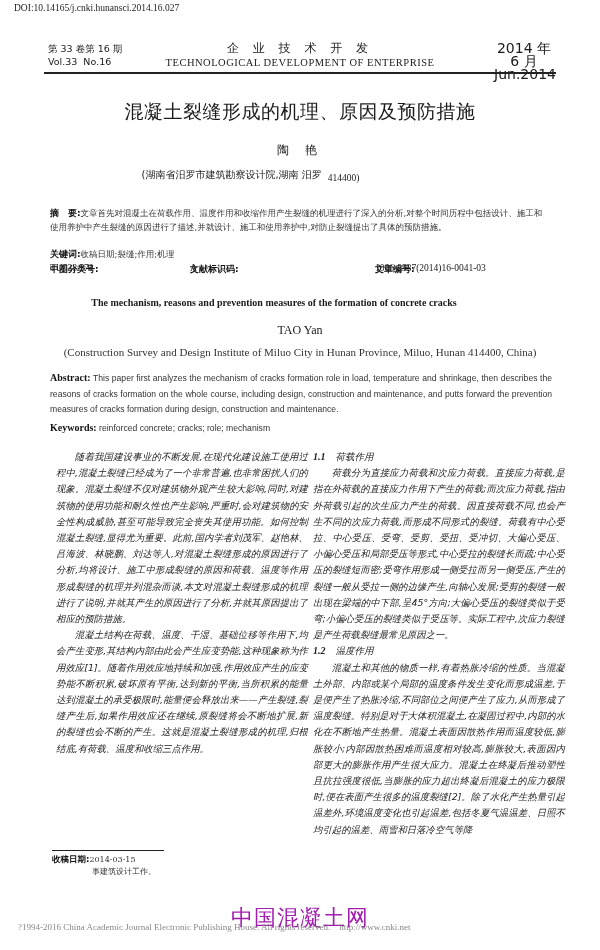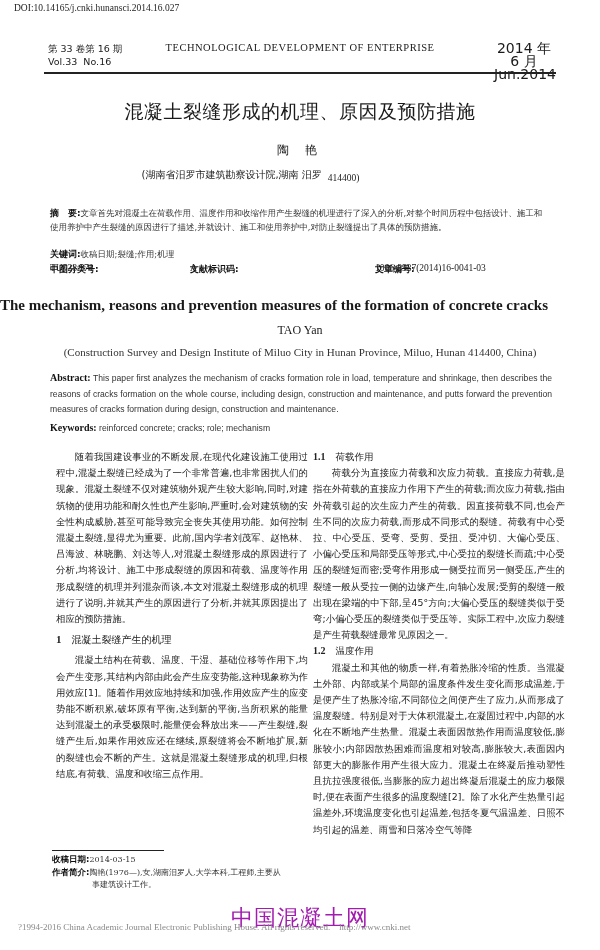--- a/index.html
+++ b/index.html
@@ -22,30 +22,30 @@
   .affil-cn { left: 0; top: 168px; width: 501px; text-align: center; font-size: 10px; font-family: "DejaVu Sans", sans-serif; }
   .affil-cn .zip { font-family: "Liberation Serif", serif; font-size: 9.5px; position: relative; top: 3px; margin-left: 6px; }
 
   .abs-cn { left: 50px; top: 206px; width: 500px; font-size: 8.5px; line-height: 14px; color: #333; }
   .lbl { font-family: "DejaVu Sans", sans-serif; font-weight: bold; font-size: 9px; color: #111; }
   .kw-cn { left: 50px; top: 248px; font-size: 8.5px; color: #333; }
   .meta-row { left: 50px; top: 263px; width: 500px; font-size: 9px; }
   .meta-row span { position: absolute; white-space: nowrap; }
   .meta-row .v { font-family: "Liberation Serif", serif; font-size: 9.5px; color: #222; }
 
-  .title-en { left: 0; top: 297px; width: 548px; text-align: center; font-size: 15px; font-weight: bold; font-family: "Liberation Serif", serif; }
+  .title-en { left: 0; top: 297px; width: 548px; text-align: center; font-size: 10px; font-weight: bold; font-family: "Liberation Serif", serif; }
   .author-en { left: 0; top: 323px; width: 600px; text-align: center; font-size: 12px; font-family: "Liberation Serif", serif; }
   .affil-en { left: 0; top: 346px; width: 600px; text-align: center; font-size: 11px; font-family: "Liberation Serif", serif; color: #333; }
 
   .abs-en { left: 50px; top: 370px; width: 502px; font-size: 8.6px; line-height: 15.5px; font-family: "Liberation Sans", sans-serif; color: #333; text-align: justify; }
   .abs-en .lbl-en { font-family: "Liberation Serif", serif; font-weight: bold; font-size: 10px; color: #111; }
   .kw-en { left: 50px; top: 422px; font-size: 8.6px; font-family: "Liberation Sans", sans-serif; color: #333; }
   .kw-en .lbl-en { font-family: "Liberation Serif", serif; font-weight: bold; font-size: 10px; color: #111; }
 
-  .col { width: 252px; font-family: "DejaVu Sans", sans-serif; font-size: 9.4px; line-height: 16.2px; color: #222; text-align: justify; }
+  .col { width: 252px; font-family: "DejaVu Sans", sans-serif; font-size: 9.4px; line-height: 16.2px; color: #222; text-align: justify; font-style: italic; }
   .col p { margin: 0; text-indent: 2em; }
   .col-left { left: 56px; top: 449px; }
   .col-right { left: 313px; top: 449px; }
   .sec-h { font-size: 10px; font-family: "DejaVu Sans", sans-serif; margin: 4px 0 4px 0; }
   .sec-h .num { font-family: "Liberation Serif", serif; font-weight: bold; font-size: 11px; margin-right: 10px; }
   .subsec-h { font-size: 9.5px; margin: 0; }
   .subsec-h .num { font-family: "Liberation Serif", serif; font-weight: bold; font-size: 10px; margin-right: 10px; }
 
   .fn-rule { left: 52px; top: 850px; width: 112px; height: 1px; background: #222; }
   .fn { left: 52px; top: 853px; width: 240px; font-size: 8px; line-height: 12px; color: #333; }
@@ -58,20 +58,21 @@
 </head>
 <body>
 
 <div class="abs doi">DOI:10.14165/j.cnki.hunansci.2014.16.027</div>
 
 <div class="abs hdr-left">
   <div>第 33 卷第 16 期</div>
   <div style="white-space:pre">Vol.33  No.16</div>
 </div>
 <div class="abs hdr-center">
+  <div class="cn">企 业 技 术 开 发</div>
   <div class="en">TECHNOLOGICAL DEVELOPMENT OF ENTERPRISE</div>
 </div>
 <div class="abs hdr-right">
   <div>2014 年 6 月</div>
   <div>Jun.2014</div>
 </div>
 <div class="abs hdr-rule"></div>
 
 <div class="abs title-cn">混凝土裂缝形成的机理、原因及预防措施</div>
 <div class="abs author-cn">陶 艳</div>
@@ -108,38 +109,34 @@
   <span class="lbl-en">Abstract:</span>
   <span>This paper first analyzes the mechanism of cracks formation role in load, temperature and shrinkage, then describes the reasons of cracks formation on the whole course, including design, construction and maintenance, and putts forward the prevention measures of cracks formation during design, construction and maintenance.</span>
 </div>
 <div class="abs kw-en">
   <span class="lbl-en">Keywords:</span>
   <span>reinforced concrete; cracks; role; mechanism</span>
 </div>
 
 <div class="abs col col-left">
   <p>随着我国建设事业的不断发展,在现代化建设施工使用过程中,混凝土裂缝已经成为了一个非常普遍,也非常困扰人们的现象。混凝土裂缝不仅对建筑物外观产生较大影响,同时,对建筑物的使用功能和耐久性也产生影响,严重时,会对建筑物的安全性构成威胁,甚至可能导致完全丧失其使用功能。如何控制混凝土裂缝,显得尤为重要。此前,国内学者刘茂军、赵艳林、吕海波、林晓鹏、刘达等人,对混凝土裂缝形成的原因进行了分析,均将设计、施工中形成裂缝的原因和荷载、温度等作用形成裂缝的机理并列混杂而谈,本文对混凝土裂缝形成的机理进行了说明,并就其产生的原因进行了分析,并就其原因提出了相应的预防措施。</p>
-  <div class="sec-h">
-    <span class="num">1</span><span>混凝土裂缝产生的机理</span>
-  </div>
   <p>混凝土结构在荷载、温度、干湿、基础位移等作用下,均会产生变形,其结构内部由此会产生应变势能,这种现象称为作用效应[1]。随着作用效应地持续和加强,作用效应产生的应变势能不断积累,破坏原有平衡,达到新的平衡,当所积累的能量达到混凝土的承受极限时,能量便会释放出来——产生裂缝,裂缝产生后,如果作用效应还在继续,原裂缝将会不断地扩展,新的裂缝也会不断的产生。这就是混凝土裂缝形成的机理,归根结底,有荷载、温度和收缩三点作用。</p>
 </div>
 
 <div class="abs col col-right">
   <div class="subsec-h">
     <span class="num">1.1</span><span>荷载作用</span>
   </div>
   <p>荷载分为直接应力荷载和次应力荷载。直接应力荷载,是指在外荷载的直接应力作用下产生的荷载;而次应力荷载,指由外荷载引起的次生应力产生的荷载。因直接荷载不同,也会产生不同的次应力荷载,而形成不同形式的裂缝。荷载有中心受拉、中心受压、受弯、受剪、受扭、受冲切、大偏心受压、小偏心受压和局部受压等形式,中心受拉的裂缝长而疏;中心受压的裂缝短而密;受弯作用形成一侧受拉而另一侧受压,产生的裂缝一般从受拉一侧的边缘产生,向轴心发展;受剪的裂缝一般出现在梁端的中下部,呈45°方向;大偏心受压的裂缝类似于受弯;小偏心受压的裂缝类似于受压等。实际工程中,次应力裂缝是产生荷载裂缝最常见原因之一。</p>
   <div class="subsec-h">
     <span class="num">1.2</span><span>温度作用</span>
   </div>
   <p>混凝土和其他的物质一样,有着热胀冷缩的性质。当混凝土外部、内部或某个局部的温度条件发生变化而形成温差,于是便产生了热胀冷缩,不同部位之间便产生了应力,从而形成了温度裂缝。特别是对于大体积混凝土,在凝固过程中,内部的水化在不断地产生热量。混凝土表面因散热作用而温度较低,膨胀较小;内部因散热困难而温度相对较高,膨胀较大,表面因内部更大的膨胀作用产生很大应力。混凝土在终凝后推动塑性且抗拉强度很低,当膨胀的应力超出终凝后混凝土的应力极限时,便在表面产生很多的温度裂缝[2]。除了水化产生热量引起温差外,环境温度变化也引起温差,包括冬夏气温温差、日照不均引起的温差、雨雪和日落冷空气等降</p>
 </div>
 
 <div class="abs fn-rule"></div>
 <div class="abs fn">
   <div><span class="lbl">收稿日期:</span><span>2014-03-15</span></div>
-  <div><span class="lbl">作者简介:</span><span>陶艳(1976—),女,湖南汨罗人,大学本科,工程师,主要从</span></div>
   <div class="indent">事建筑设计工作。</div>
 </div>
 
 <div class="abs watermark">中国混凝土网</div>
 <div class="abs copyright" style="white-space:pre">?1994-2016 China Academic Journal Electronic Publishing House. All rights reserved.    http://www.cnki.net</div>
 
 </body></html>

